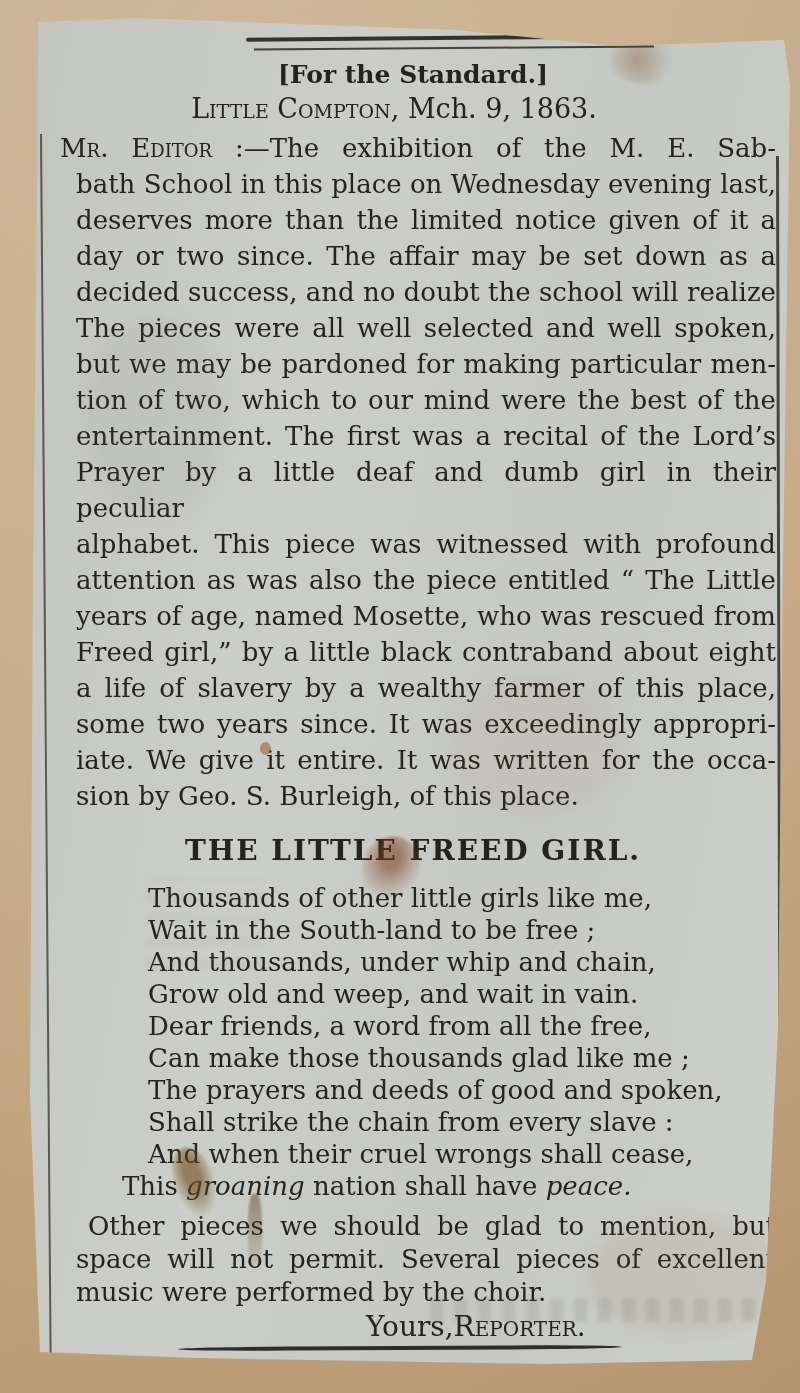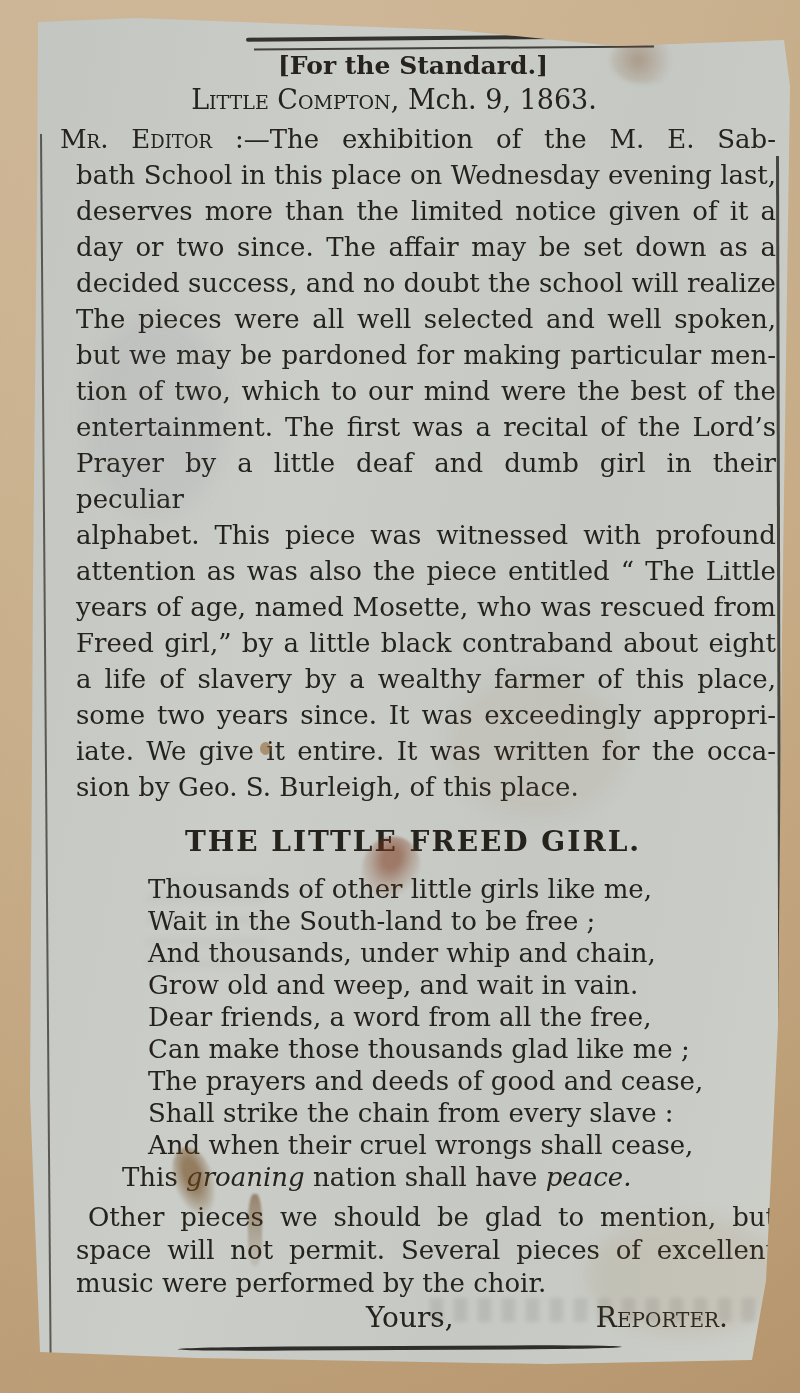--- a/index.html
+++ b/index.html
@@ -25,38 +25,38 @@
   
   .rule-left{position:absolute;left:14px;top:118px;width:2px;height:1222px;
     background:rgba(48,44,37,.72);transform:rotate(-0.45deg);transform-origin:top center;}
   .rule-right{position:absolute;left:750px;top:140px;width:3px;height:1038px;
     background:rgba(40,36,30,.8);transform:rotate(-0.15deg);transform-origin:top center;}
   
   .content{position:absolute;left:0;top:0;width:766px;padding:0 16px 0 24px;box-sizing:border-box;}
   .rule-double{margin:20px 0 0 196px;width:396px;}
   .rule-double .r1{height:4px;background:rgba(32,30,25,.88);transform:rotate(-0.5deg);border-radius:2px;}
   .rule-double .r2{height:2px;margin-top:7px;margin-left:8px;width:400px;background:rgba(32,30,25,.8);transform:rotate(-0.4deg);}
-  .attribution{text-align:center;font-size:25px;font-weight:700;line-height:34px;}
+  .attribution{margin-top:9px;text-align:center;font-size:25px;font-weight:700;line-height:34px;}
   .dateline{text-align:center;padding-right:38px;font-size:27px;line-height:34px;}
   .sc{font-variant:small-caps;}
   .body-block{margin-top:4px;}
   .line{font-size:26px;line-height:36px;text-align:justify;text-align-last:justify;white-space:nowrap;}
   .line{white-space:normal;}
   .lead-line{text-indent:10px;}
   [data-list] > div{font-size:26px;line-height:36px;text-align:justify;text-align-last:justify;margin-left:26px;}
   [data-list="article.body_lines"] > div:last-child{text-align-last:left;}
   .poem-title{margin-top:18px;text-align:center;font-size:28px;font-weight:700;letter-spacing:2px;line-height:38px;}
   .poem{margin-top:12px;margin-left:72px;}
   .poem [data-list] > div, .poem .poem-line{font-size:26px;line-height:32px;text-align:left;text-align-last:left;}
   .poem .it{font-style:italic;}
   .closing{margin-top:8px;}
   .closing [data-list] > div{line-height:33px;}
   .closing [data-list] > div:first-child{text-indent:12px;}
   .closing [data-list] > div:last-child{text-align-last:left;}
-  .signoff{margin-top:2px;display:flex;justify-content:space-between;padding-left:316px;padding-right:48px;
+  .signoff{margin-top:2px;display:flex;padding-left:316px;padding-right:48px;
     font-size:28px;line-height:32px;}
   .rule-bottom{position:absolute;left:152px;top:1330px;width:444px;height:4px;
     background:rgba(30,28,23,.9);border-radius:50% / 100%;transform:rotate(-0.3deg);}
   
   .stain{position:absolute;border-radius:50%;pointer-events:none;}
   .stain-top{left:584px;top:20px;width:70px;height:48px;
     background:radial-gradient(circle at 40% 50%, rgba(120,70,30,.35), rgba(120,70,30,0) 70%);filter:blur(2px);}
   .stain-title{left:336px;top:820px;width:58px;height:64px;transform:rotate(20deg);
     background:radial-gradient(ellipse at 45% 35%, rgba(125,55,28,.55) 0 18%, rgba(125,60,30,.25) 45%, rgba(125,60,30,0) 72%);
     filter:blur(1px);}
@@ -121,21 +121,21 @@
     <div class="poem-title">THE LITTLE FREED GIRL.</div>
 
     <div class="poem">
       <div data-list="article.poem.lines">
           <div>Thousands of other little girls like me,</div>
           <div>Wait in the South-land to be free ;</div>
           <div>And thousands, under whip and chain,</div>
           <div>Grow old and weep, and wait in vain.</div>
           <div>Dear friends, a word from all the free,</div>
           <div>Can make those thousands glad like me ;</div>
-          <div>The prayers and deeds of good and cease,</div>
+          <div>The prayers and deeds of good and spoken,</div>
           <div>Shall strike the chain from every slave :</div>
           <div>And when their cruel wrongs shall cease,</div>
         </div>
       <div class="poem-line"><span>This </span><span class="it">groaning</span><span> nation shall have </span><span class="it">peace.</span></div>
     </div>
 
     <div class="closing">
       <div data-list="article.closing_lines">
           <div>Other pieces we should be glad to mention, but</div>
           <div>space will not permit. Several pieces of excellent</div>

